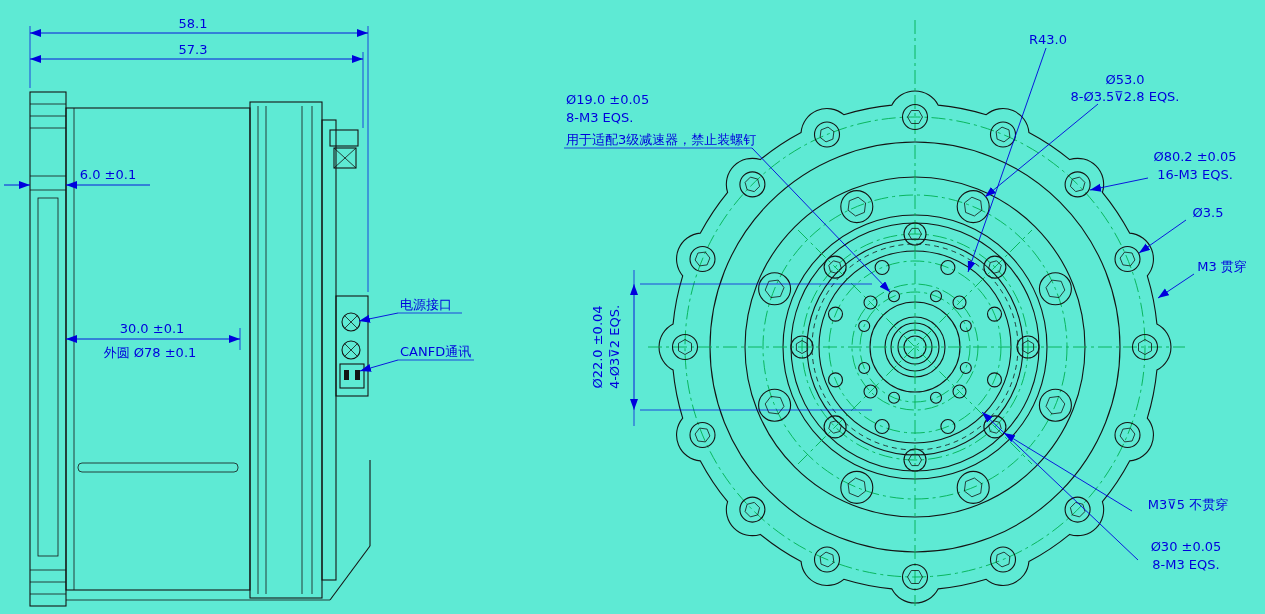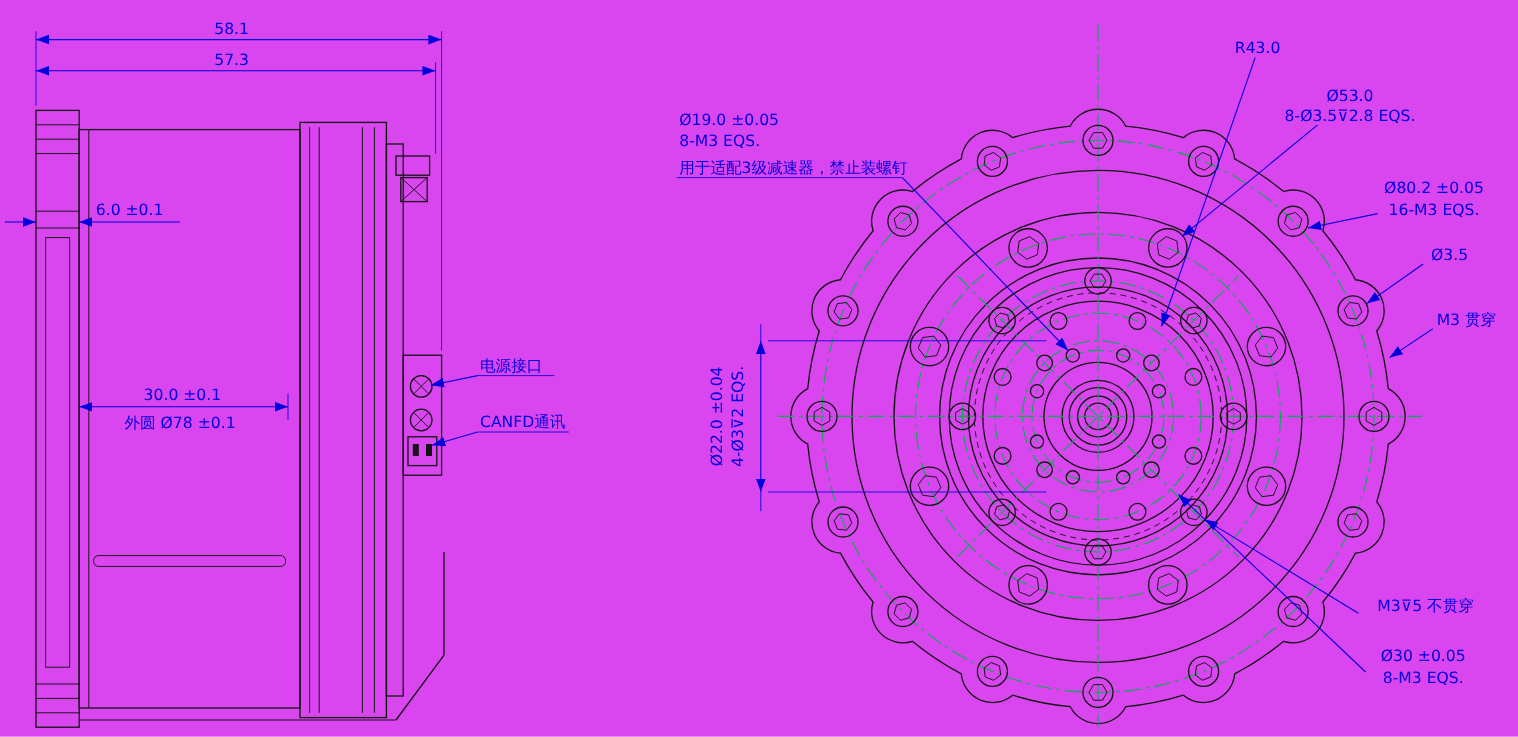--- a/index.html
+++ b/index.html
@@ -1,16 +1,16 @@
 <!DOCTYPE html>
 <html><head>
 <meta charset="utf-8">
 <style>
   html,body{margin:0;padding:0;background:#ffffff;}
-  .page{width:1265px;height:614px;position:relative;background:#d946ef;overflow:hidden;}
+  .page{width:1265px;height:614px;position:relative;background:#5eead4;overflow:hidden;}
   svg{display:block;}
   text{font-family:"DejaVu Sans","Liberation Sans",sans-serif;}
   .dim-text{fill:#0000dd;font-size:13px;}
   .blk{stroke:#141414;fill:none;stroke-width:1.1;}
   .blk-thin{stroke:#141414;fill:none;stroke-width:0.8;}
   .blu{stroke:#0000dd;fill:none;stroke-width:0.9;}
   .blu-thin{stroke:#0000dd;fill:none;stroke-width:0.7;}
   .grn{stroke:#00b050;fill:none;stroke-width:0.9;stroke-dasharray:14 4 3 4;}
 </style>
 </head>

